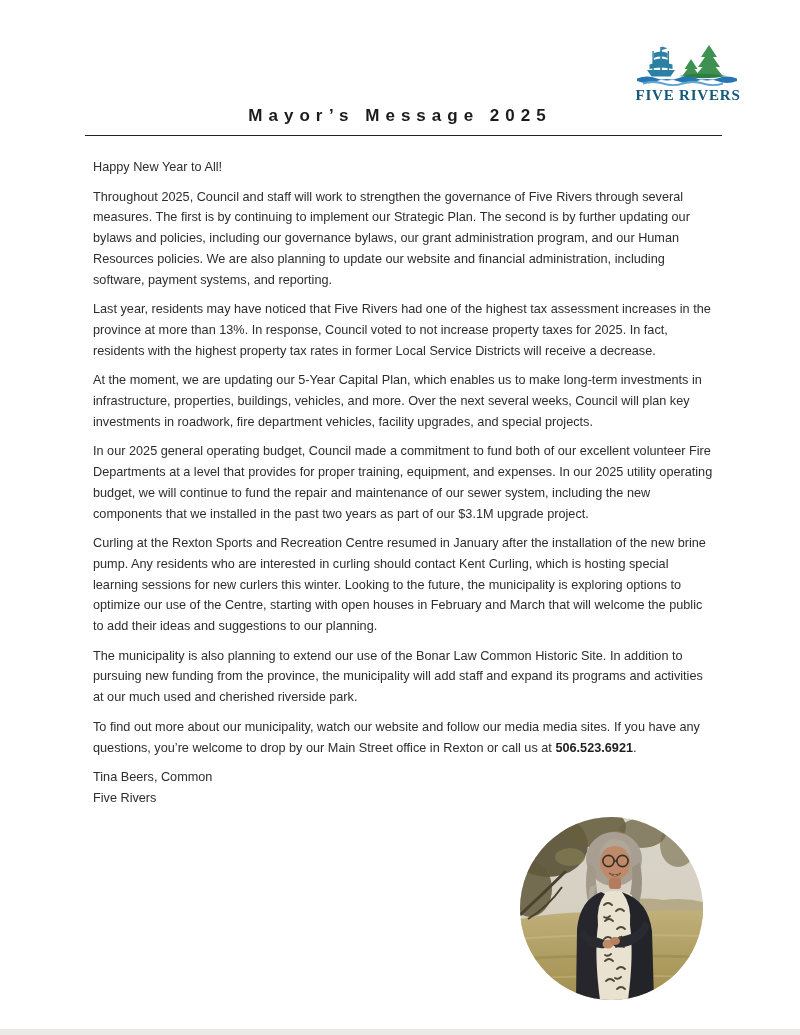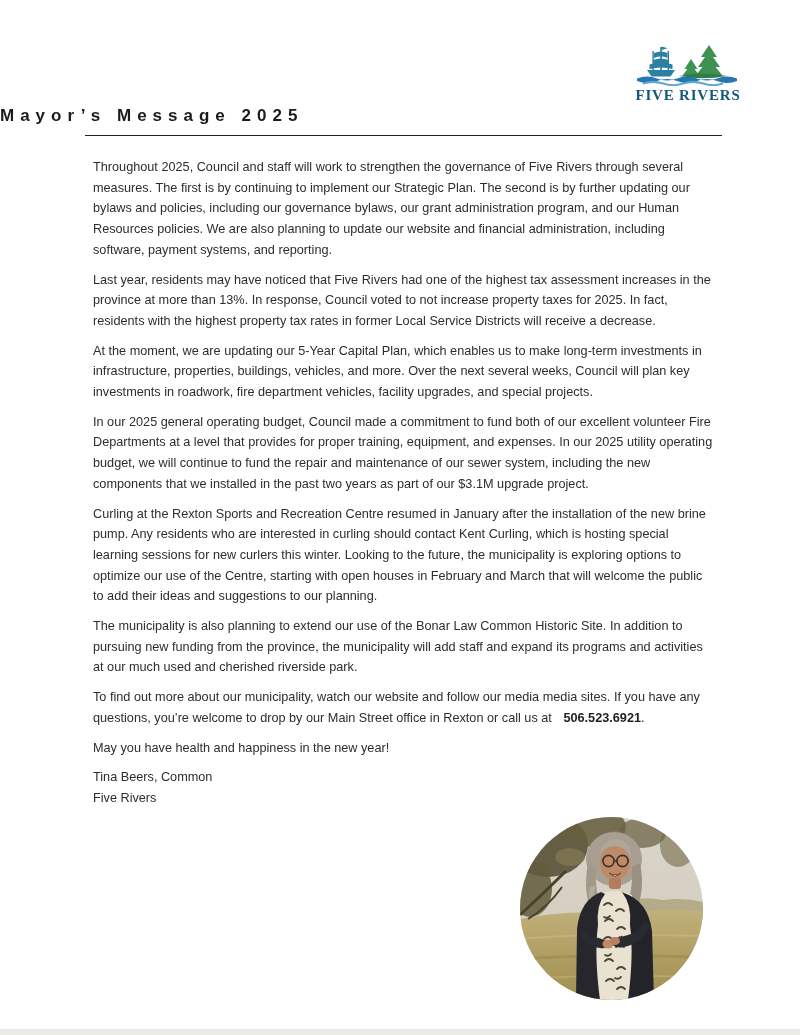--- a/index.html
+++ b/index.html
@@ -23,41 +23,41 @@
     font-weight: bold;
     font-size: 15px;
     letter-spacing: 0.8px;
     color: #14597a;
     white-space: nowrap;
   }
 
   
   .doc-title {
     position: absolute; top: 106px; left: 0;
-    width: 100%; 
+    width: 100%; text-align: center;
     font-size: 17px; font-weight: bold;
     letter-spacing: 6px;
     color: #1b1b1b;
   }
   .title-rule {
     position: absolute; top: 135px; left: 85px;
     width: 637px; height: 0;
     border-top: 1.6px solid #232323;
   }
 
   
   .letter {
     position: absolute; top: 157px; left: 93px;
     width: 620px;
     font-size: 12.7px;
     line-height: 20.7px;
     color: #2d2d2d;
   }
   .letter p { margin: 0 0 9px 0; }
-  .letter .phone { font-weight: bold; color: #1f1f1f; margin-left: 8px; }
+  .letter .phone { font-weight: bold; color: #1f1f1f; }
   .sig-line { line-height: 20.7px; }
 
   
   .portrait {
     position: absolute; left: 520px; top: 817px;
     width: 183px; height: 183px;
     border-radius: 50%;
     overflow: hidden;
   }
   .portrait svg { display: block; }
@@ -98,28 +98,28 @@
       <path d="M9,42.5 Q19,39 29,42.5 T49,42.5 T69,42.5 T89,42.5 L89,44.5 Q79,47.5 69,44.5 T49,44.5 T29,44.5 T9,44.5 Z" fill="#5da4cf"></path>
     </svg>
   </span>
   <div class="logo-text">FIVE RIVERS</div>
 </div>
 
 <div class="doc-title">Mayor’s Message 2025</div>
 <div class="title-rule"></div>
 
 <div class="letter">
+  <p>Happy New Year to All!</p>
   <p>Throughout 2025, Council and staff will work to strengthen the governance of Five Rivers through several measures. The first is by continuing to implement our Strategic Plan. The second is by further updating our bylaws and policies, including our governance bylaws, our grant administration program, and our Human Resources policies. We are also planning to update our website and financial administration, including software, payment systems, and reporting.</p>
   <p>Last year, residents may have noticed that Five Rivers had one of the highest tax assessment increases in the province at more than 13%.  In response, Council voted to not increase property taxes for 2025. In fact, residents with the highest property tax rates in former Local Service Districts will receive a decrease.</p>
   <p>At the moment, we are updating our 5-Year Capital Plan, which enables us to make long-term investments in infrastructure, properties, buildings, vehicles, and more. Over the next several weeks, Council will plan key investments in roadwork, fire department vehicles, facility upgrades, and special projects.</p>
   <p>In our 2025 general operating budget, Council made a commitment to fund both of our excellent volunteer Fire Departments at a level that provides for proper training, equipment, and expenses. In our 2025 utility operating budget, we will continue to fund the repair and maintenance of our sewer system, including the new components that we installed in the past two years as part of our $3.1M upgrade project.</p>
   <p>Curling at the Rexton Sports and Recreation Centre resumed in January after the installation of the new brine pump. Any residents who are interested in curling should contact Kent Curling, which is hosting special learning sessions for new curlers this winter. Looking to the future, the municipality is exploring options to optimize our use of the Centre, starting with open houses in February and March that will welcome the public to add their ideas and suggestions to our planning.</p>
   <p>The municipality is also planning to extend our use of the Bonar Law Common Historic Site. In addition to pursuing new funding from the province, the municipality will add staff and expand its programs and activities at our much used and cherished riverside park.</p>
   <p><span>To find out more about our municipality, watch our website and follow our media media sites. If you have any questions, you’re welcome to drop by our Main Street office in Rexton or call us at </span><span class="phone">506.523.6921</span><span>.</span></p>
-  <p>May you have health and happiness in the new year!</p>
   <p>
     <span class="sig-line">Tina Beers, Common</span><br>
     <span class="sig-line">Five Rivers</span>
   </p>
 </div>
 
 <div class="portrait" title="Circular outdoor portrait of the mayor, smiling, gray curly hair, glasses, dark cardigan over patterned dress, standing in a field by a tree">
   <svg width="183" height="183" viewBox="0 0 183 183" aria-hidden="true">
     <defs>
       <linearGradient id="sky" x1="0" y1="0" x2="0" y2="1">

